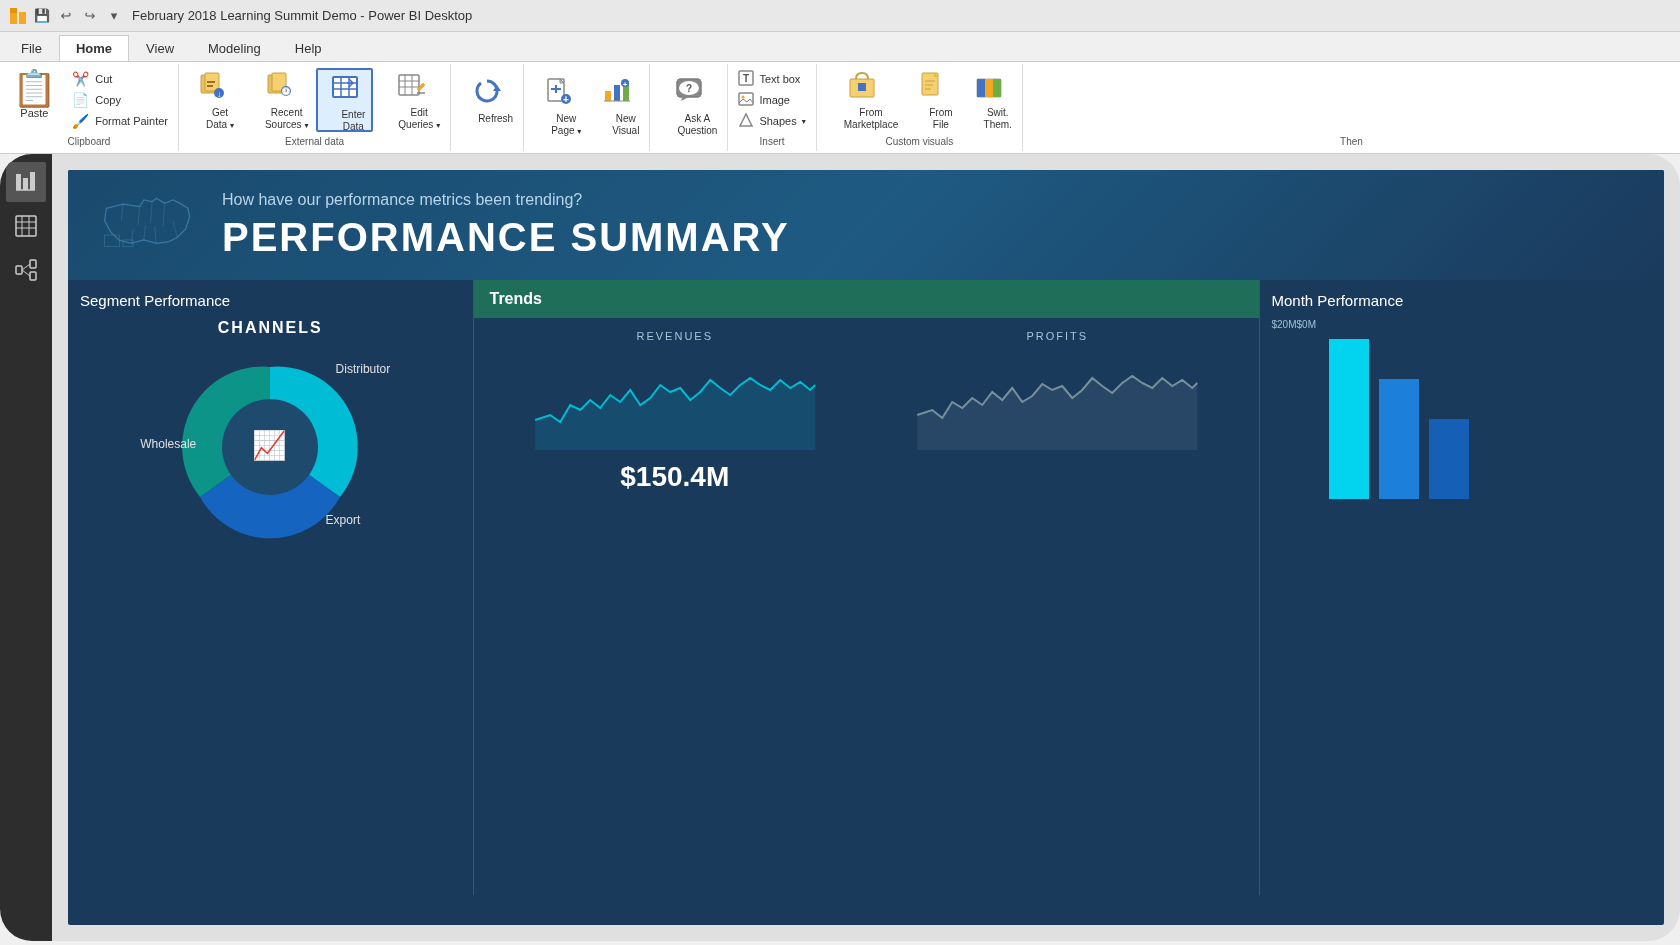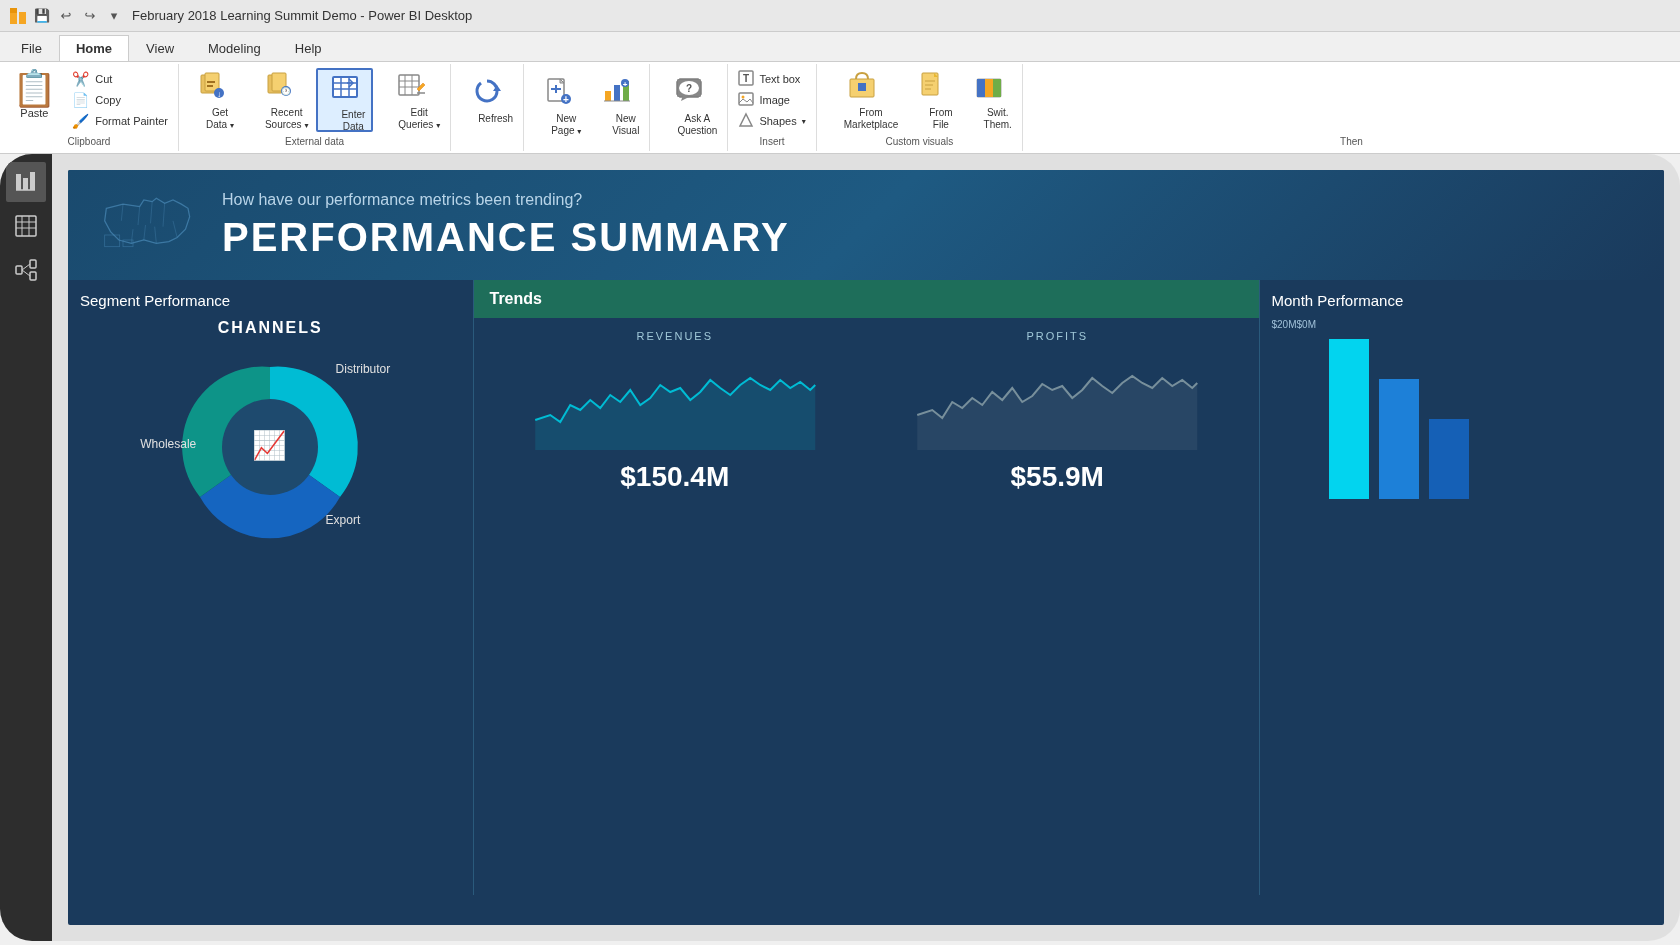--- a/index.html
+++ b/index.html
@@ -676,21 +676,20 @@
               </svg>
               <div class="trend-value">$150.4M</div>
             </div>
 
             <div class="trend-chart">
               <div class="trend-chart-title">PROFITS</div>
               <svg width="100%" height="100" viewBox="0 0 280 100">
                 <polyline points="0,65 15,60 25,68 35,52 45,58 55,48 65,55 75,42 85,50 95,38 105,52 115,46 125,34 135,40 145,36 155,48 165,40 175,28 185,36 195,43 205,33 215,26 225,33 235,38 245,28 255,36 265,30 275,38 280,33" fill="none" stroke="#78909c" stroke-width="2"></polyline>
                 <polygon points="0,65 15,60 25,68 35,52 45,58 55,48 65,55 75,42 85,50 95,38 105,52 115,46 125,34 135,40 145,36 155,48 165,40 175,28 185,36 195,43 205,33 215,26 225,33 235,38 245,28 255,36 265,30 275,38 280,33 280,100 0,100" fill="#78909c" opacity="0.15"></polygon>
               </svg>
-              <div class="trend-value">$55.9M</div>
             </div>
           </div>
         </div>
 
         <div class="dash-panel month-panel">
           <div class="panel-title">Month Performance</div>
           <div style="display:flex; gap:4px; margin-top:8px; height:180px; align-items:flex-end;">
             <div style="display:flex; justify-content:space-between; font-size:10px; color:#a0c0d8; height:100%; padding-right:4px;">
               <span>$20M</span>
               <span>$0M</span>

